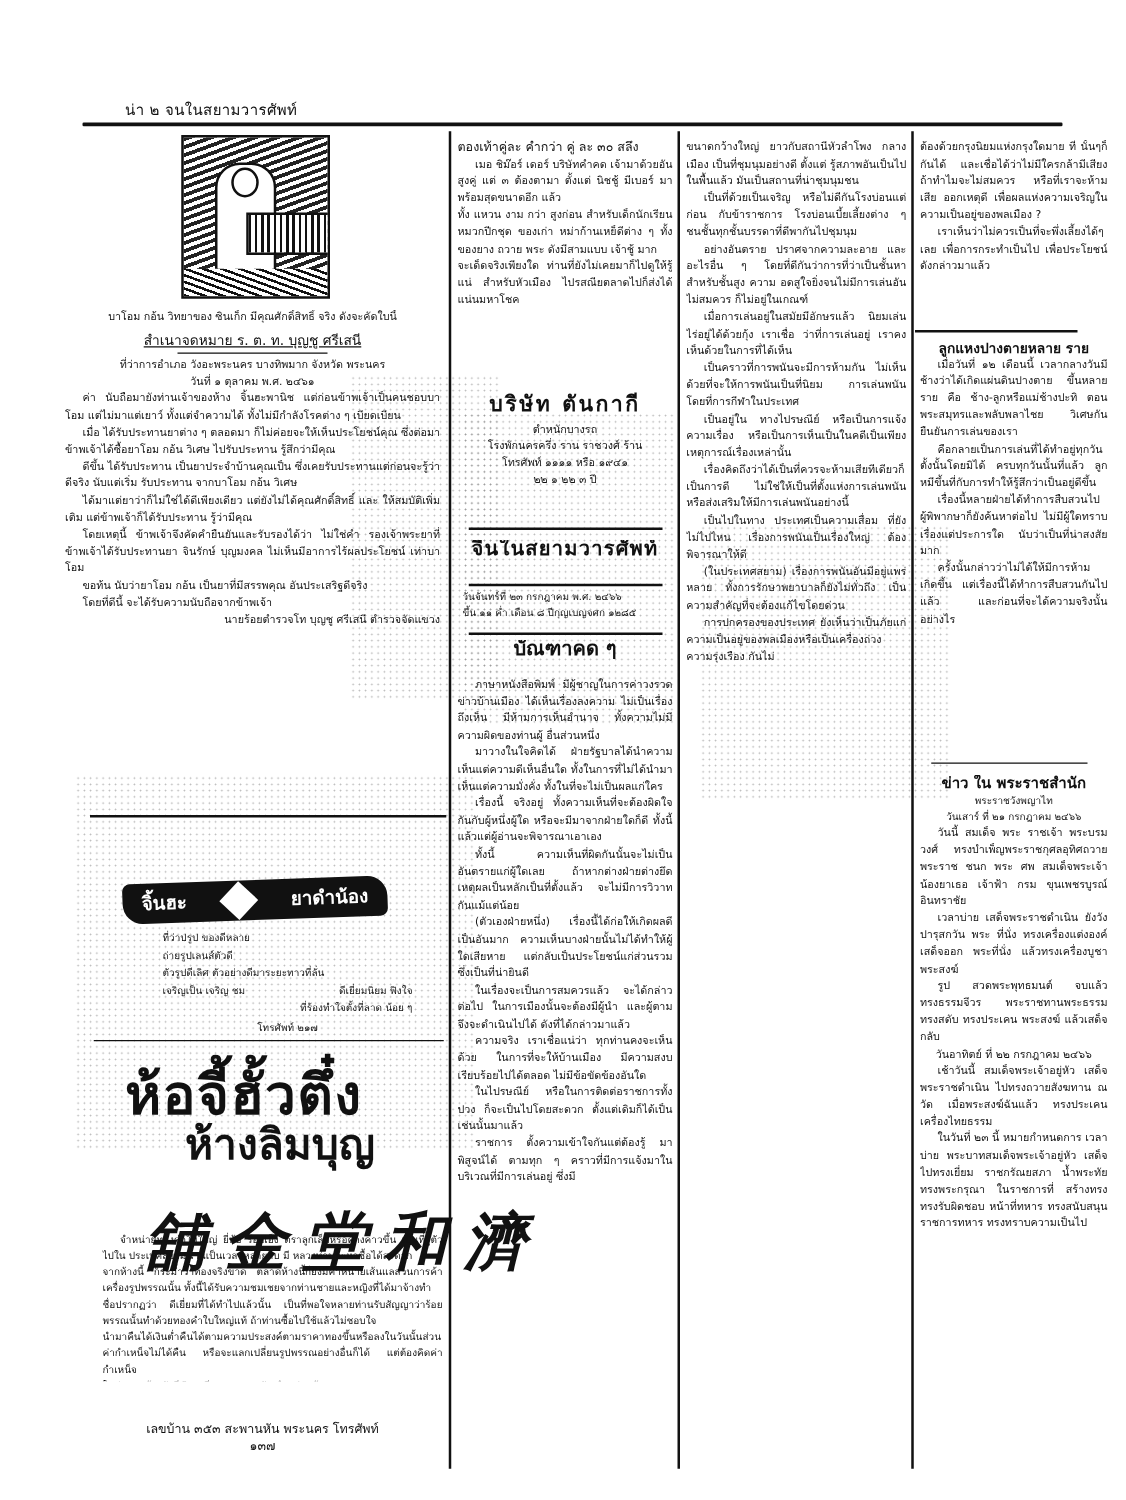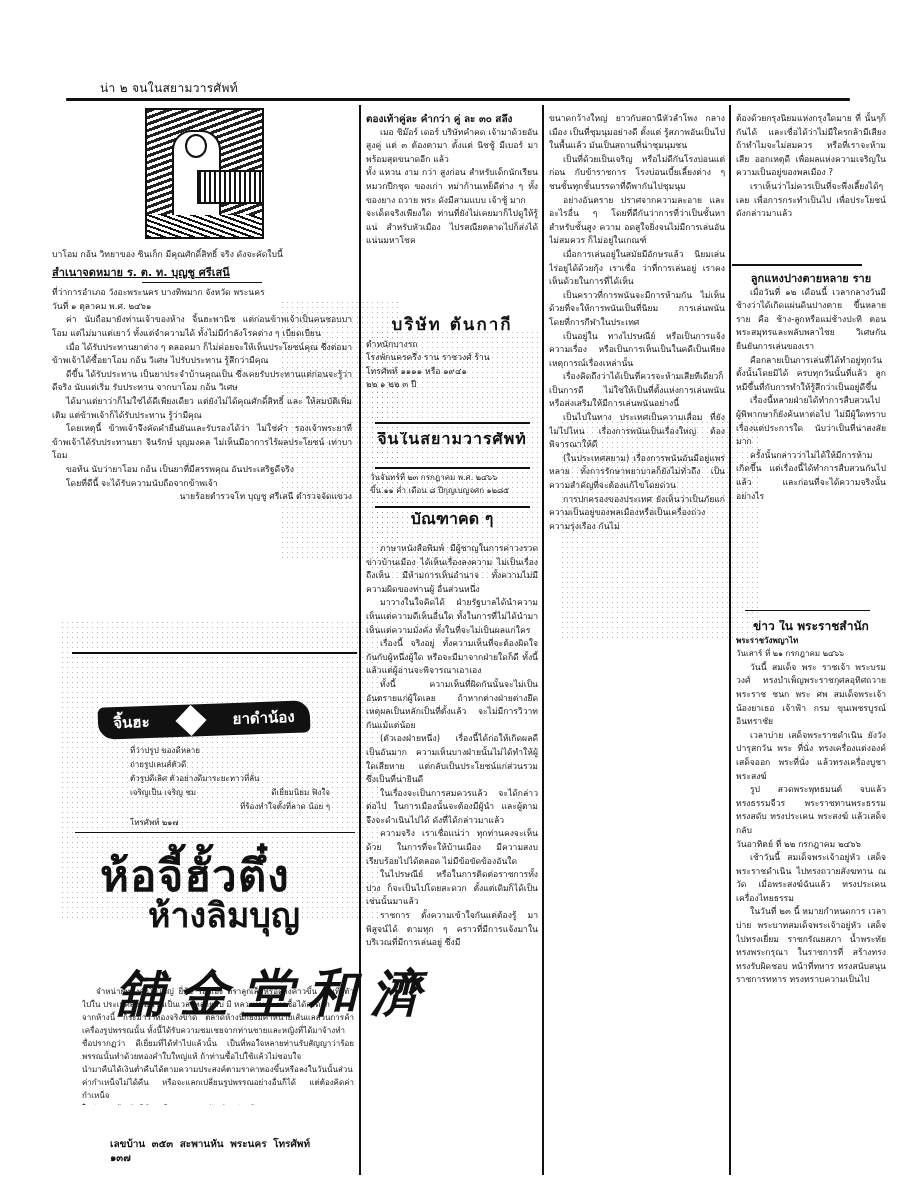--- a/index.html
+++ b/index.html
@@ -6,22 +6,22 @@
   body{width:901px;height:1200px;position:relative;overflow:hidden;font-family:"DejaVu Sans",sans-serif;color:#111;}
   .page{position:absolute;left:0;top:0;width:901px;height:1200px;background:#fff;}
   .hdr-left{position:absolute;left:100px;top:78px;font-size:12px;letter-spacing:0.3px;}
   .hdr-right{position:absolute;left:582px;top:76px;font-size:13px;font-weight:bold;letter-spacing:0.2px;}
   .rule-top{position:absolute;left:66px;top:98px;width:784px;height:3px;background:#111;border-radius:1px;}
   .col{position:absolute;font-size:8.6px;line-height:13.6px;text-align:justify;overflow:hidden;}
   .col p{margin:0 0 0 0;text-indent:14px;}
   .col p.noindent{text-indent:0;}
   .vline{position:absolute;width:2px;background:#111;}
   .hrule{position:absolute;height:2px;background:#111;}
-  .center{}
-  .bold{font-weight:bold;}
+  .center{text-align:center;}
+  .bold{font-weight:normal;}
   .woodcut{position:absolute;left:145px;top:108px;width:115px;height:127px;border:2px solid #111;background:
     repeating-linear-gradient(160deg,#222 0 3px,#fff 3px 6px);overflow:hidden;}
   .woodcut .figure{position:absolute;left:25px;top:20px;width:45px;height:95px;background:#fff;border:2px solid #111;border-radius:20px 20px 6px 6px;}
   .woodcut .face{position:absolute;left:38px;top:24px;width:18px;height:20px;background:#fff;border:2px solid #111;border-radius:50%;}
   .woodcut .barrel{position:absolute;left:50px;top:60px;width:70px;height:30px;background:repeating-linear-gradient(90deg,#111 0 2px,#fff 2px 5px);border:2px solid #111;}
   .woodcut .ground{position:absolute;left:0;top:105px;width:115px;height:22px;background:repeating-linear-gradient(20deg,#111 0 2px,#fff 2px 5px);}
   .speckle{position:absolute;pointer-events:none;background-image:radial-gradient(#777 0.6px,transparent 0.8px);background-size:5px 5px;opacity:0.55;}
   .banner{position:absolute;left:98px;top:704px;width:212px;height:32px;background:#111;color:#fff;border-radius:6px 16px 6px 16px;transform:rotate(-2deg);display:flex;align-items:center;justify-content:space-around;font-weight:bold;font-size:15px;}
   .banner .sep{width:22px;height:22px;background:#fff;transform:rotate(45deg);}
   .bigthai1{position:absolute;left:100px;top:840px;font-size:44px;font-weight:bold;letter-spacing:1px;}

